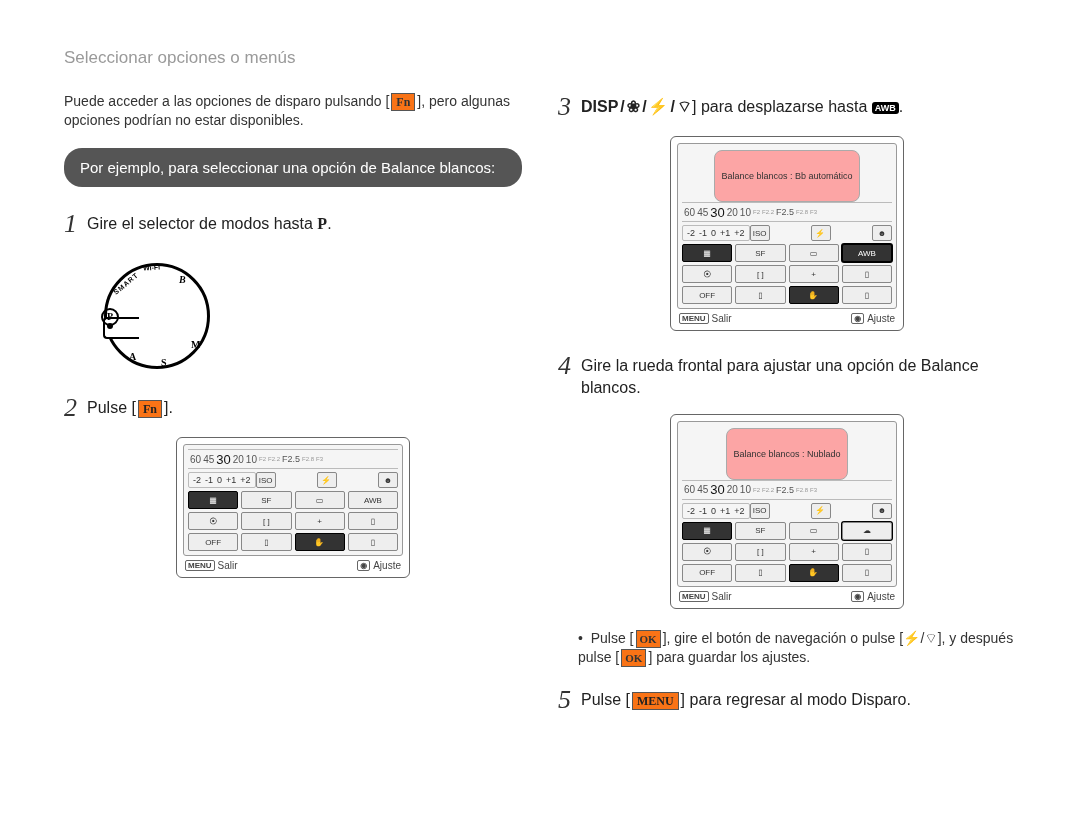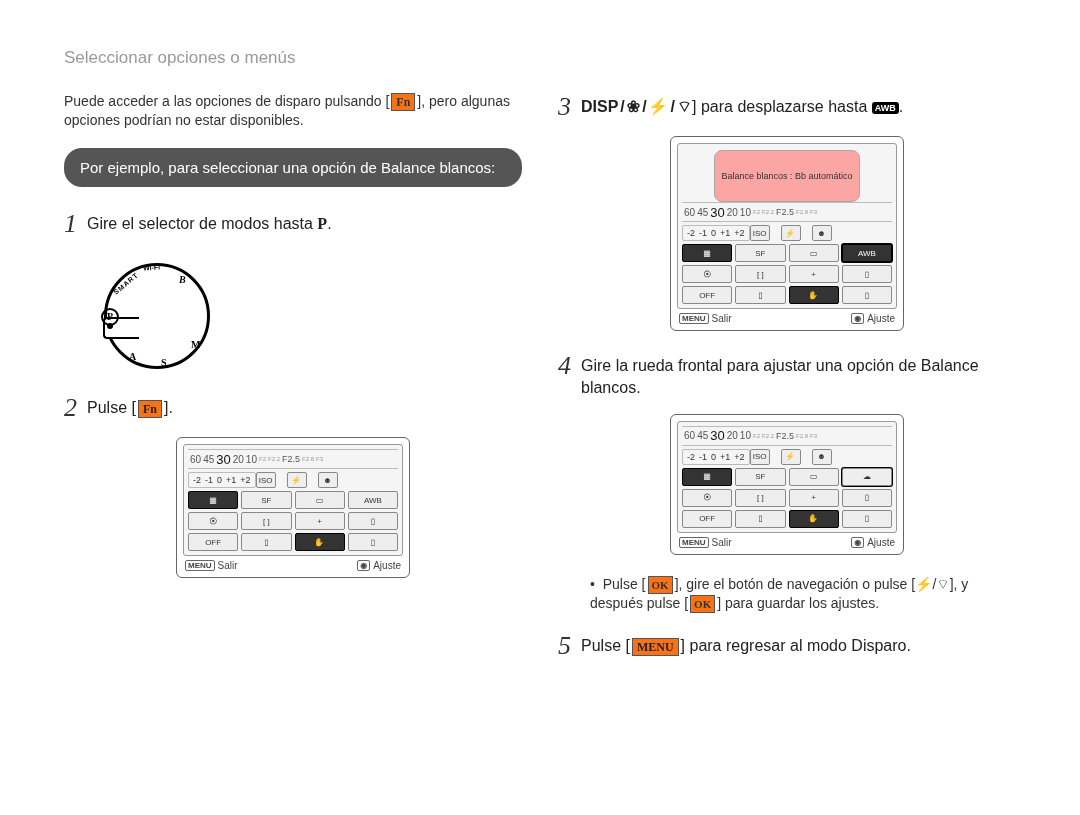--- a/index.html
+++ b/index.html
@@ -8,37 +8,37 @@
   .cols{display:flex;gap:36px}
   .col{flex:1;min-width:0}
   h2.section-title{color:#1aa0e0;font-weight:400;font-size:26px;margin:0 0 10px}
   p.intro{font-size:14px;color:#333;margin:0 0 18px;line-height:1.35}
   .key{display:inline-block;border:1px solid #555;border-radius:0;font-size:12px;font-weight:700;padding:0 4px;line-height:16px;background:#f97316;margin:0 2px;font-family:Liberation Serif, serif}
   .key.sm{font-size:11px;padding:0 3px}
   .pill{background:#555;color:#fff;border-radius:18px;padding:10px 16px;font-size:15px;line-height:1.3;margin-bottom:22px}
   .stepnum{font-family:Georgia,'Times New Roman',serif;font-style:italic;font-size:26px;color:#333;font-weight:400}
   .step{display:flex;align-items:flex-start;gap:10px;margin-bottom:14px}
   .step .body{flex:1;font-size:16px;color:#222;line-height:1.4;padding-top:4px}
-  .note{font-size:14px;color:#333;line-height:1.35;margin-left:32px;margin-bottom:18px}
+  .note{font-size:14px;color:#333;line-height:1.35;margin-left:20px;margin-bottom:18px}
   .footer{position:absolute;left:0;right:0;bottom:20px;text-align:center;font-size:13px;color:#555}
   .footer .pg{color:#1aa0e0}
 
   
   .screen-frame{border:1px solid #666;border-radius:6px;width:220px;padding:6px;background:#fff;margin:6px auto 20px}
   .screen{background:#f5f5f5;border:1px solid #999;border-radius:3px;padding:4px;font-size:9px;color:#333}
   .toplabel{background:#fca5a5;border:1px solid #aaa;border-radius:8px;padding:20px 6px;font-size:9px;display:inline-block;margin:2px auto 0;color:#333}
   .topctr{text-align:center}
   .scale{display:flex;align-items:center;height:18px;gap:2px;border-top:1px solid #bbb;border-bottom:1px solid #bbb;padding:0 2px;margin-bottom:3px}
   .scale span{font-size:10px;color:#555}
   .scale .big{font-size:13px;color:#111}
   .scale .f{font-size:9px}
   .scale .tick{font-size:6px;color:#999}
   .evrow{display:flex;align-items:center}
   .evblock{display:flex;align-items:center;gap:4px;border:1px solid #bbb;border-radius:2px;padding:2px 4px;font-size:9px;flex:0 0 auto}
-  .icons-right{flex:1;display:flex;justify-content:flex-start;gap:11px}
+  .icons-right{flex:1;display:flex;justify-content:space-between;gap:11px}
   .ico{display:inline-flex;align-items:center;justify-content:center;width:18px;height:14px;border:1px solid #888;border-radius:2px;font-size:8px;background:#eee}
   .grid3{display:flex;gap:3px;margin-top:3px}
   .grid3 .cell{flex:1;height:16px;border:1px solid #888;border-radius:2px;display:flex;align-items:center;justify-content:center;font-size:8px;background:#eee}
   .grid3 .cell.hl{background:#333;color:#fff;border-color:#000}
   .grid3 .cell.sel{box-shadow:0 0 0 1px #000}
   .grid3 .cell.awb{position:relative}
   .screen-bot{display:flex;justify-content:space-between;align-items:center;padding:4px 2px 0;font-size:10px;color:#444}
   .screen-bot .btn{display:inline-flex;align-items:center;gap:3px}
   .screen-bot .b{display:inline-block;border:1px solid #666;font-size:8px;font-weight:700;padding:0 2px;border-radius:2px;background:#fff}
 
@@ -239,20 +239,21 @@
         </div>
       </div>
 
       <div class="step">
         <div class="stepnum">4</div>
         <div class="body">Gire la rueda frontal para ajustar una opción de Balance blancos.</div>
       </div>
 
       <div class="screen-frame">
         <div class="screen">
+          <div class="topctr"><span class="toplabel">Balance blancos : Nublado</span></div>
           <div class="scale">
               <span>60</span>
               <span>45</span>
               <span class="big">30</span>
               <span>20</span>
               <span>10</span>
               <span class="tick">F2</span>
               <span class="tick">F2.2</span>
               <span class="f">F2.5</span>
               <span class="tick">F2.8</span>

